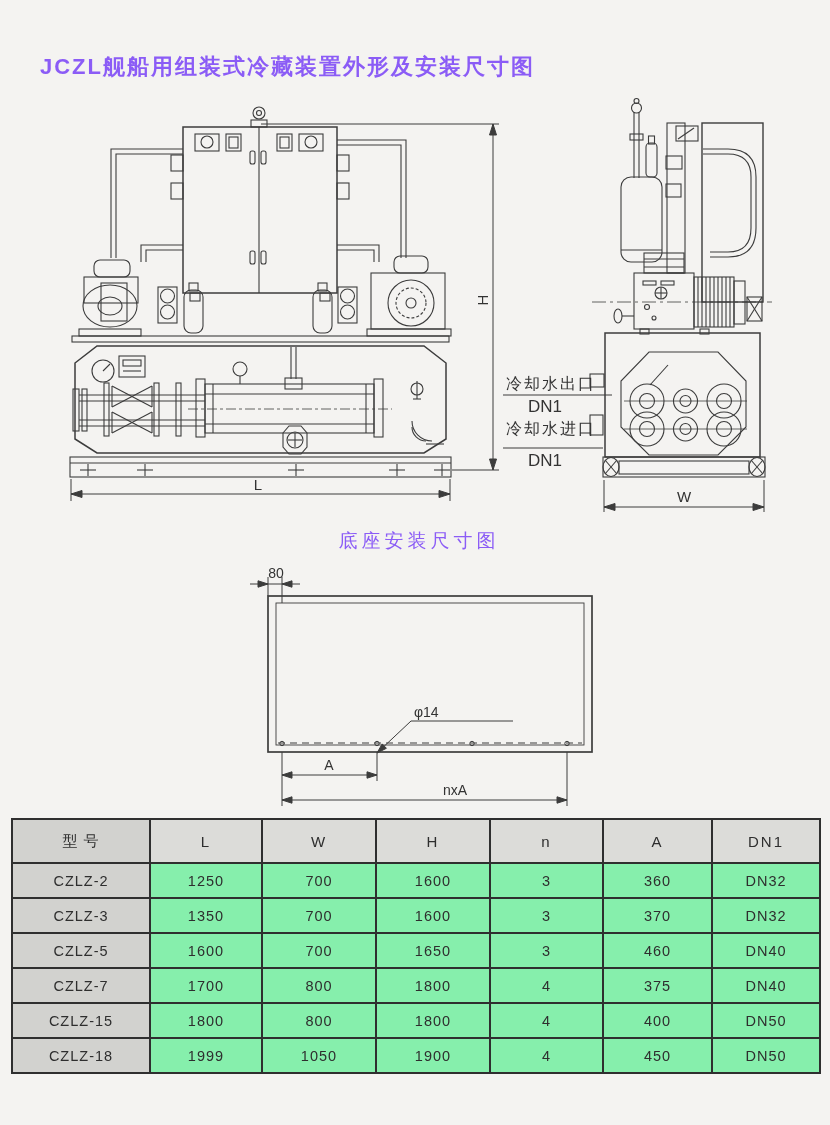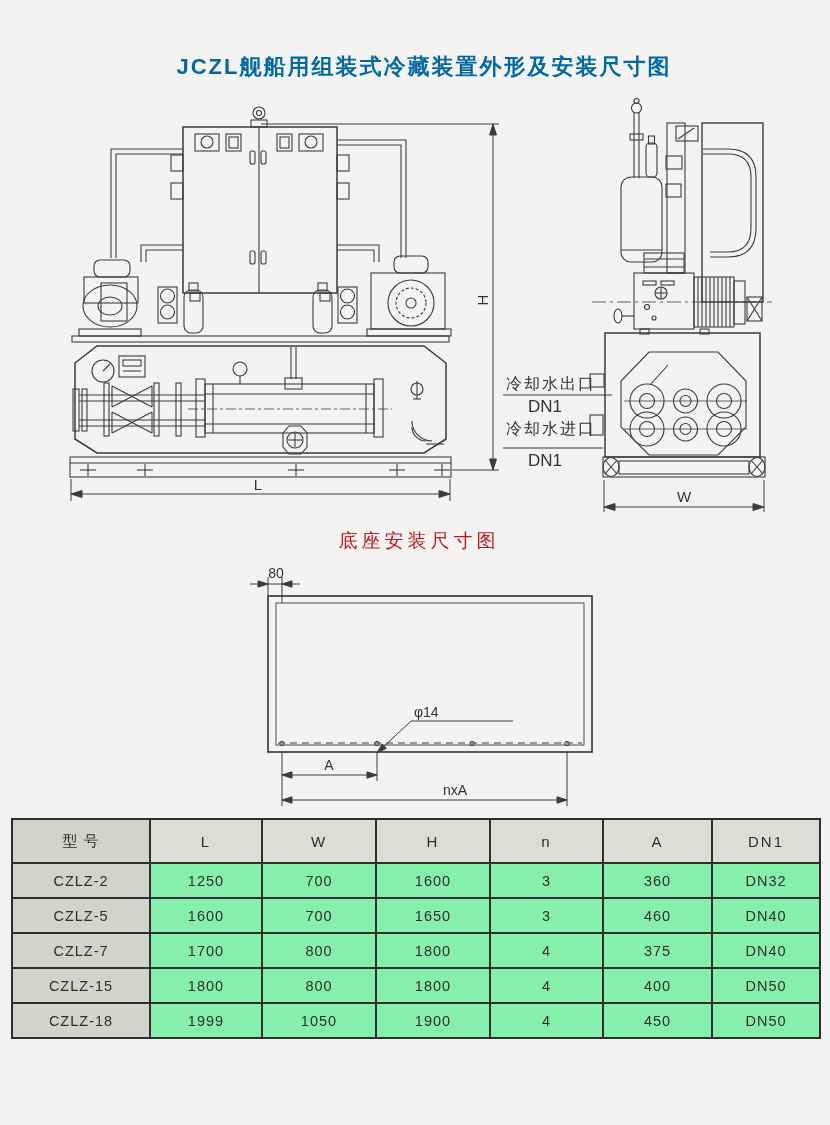--- a/index.html
+++ b/index.html
@@ -3,27 +3,27 @@
 <meta charset="utf-8">
 <style>
   html,body { margin:0; padding:0; }
   body {
     width:830px; height:1125px; position:relative; overflow:hidden;
     background:#f4f3f1;
     font-family:"Liberation Sans", sans-serif;
   }
   .doc-title {
     position:absolute; top:52px; left:0; width:100%; box-sizing:border-box;
-    padding-left:18px; text-align:center;
-    font-size:22px; font-weight:bold; letter-spacing:2px; color:#0369a1;
+    padding-left:40px; 
+    font-size:22px; font-weight:bold; letter-spacing:2px; color:#8b5cf6;
   }
   .sub-title {
     position:absolute; top:528px; left:0; width:100%; box-sizing:border-box;
     padding-left:8px; text-align:center;
-    font-size:19px; letter-spacing:4px; color:#b91c1c;
+    font-size:19px; letter-spacing:4px; color:#8b5cf6;
   }
   svg.drawing { position:absolute; top:0; left:0; }
   svg text { fill:#333; font-family:"Liberation Sans", sans-serif; }
 
   table.spec-table {
     position:absolute; top:818px; left:11px; width:808px;
     border-collapse:collapse; table-layout:fixed;
     color:#2e2e2e; background:#eeeeec;
     border:2px solid #222;
   }
@@ -379,20 +379,29 @@
     <tr>
       <td class="model">CZLZ-2</td>
       <td>1250</td>
       <td>700</td>
       <td>1600</td>
       <td>3</td>
       <td>360</td>
       <td>DN32</td>
     </tr>
     <tr>
+      <td class="model">CZLZ-3</td>
+      <td>1350</td>
+      <td>700</td>
+      <td>1600</td>
+      <td>3</td>
+      <td>370</td>
+      <td>DN32</td>
+    </tr>
+    <tr>
       <td class="model">CZLZ-5</td>
       <td>1600</td>
       <td>700</td>
       <td>1650</td>
       <td>3</td>
       <td>460</td>
       <td>DN40</td>
     </tr>
     <tr>
       <td class="model">CZLZ-7</td>

